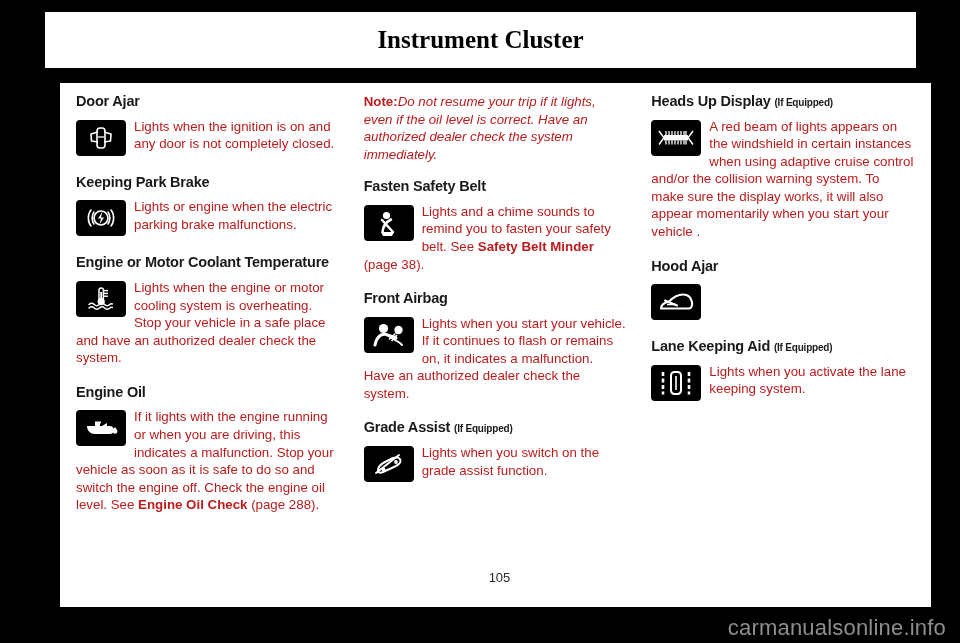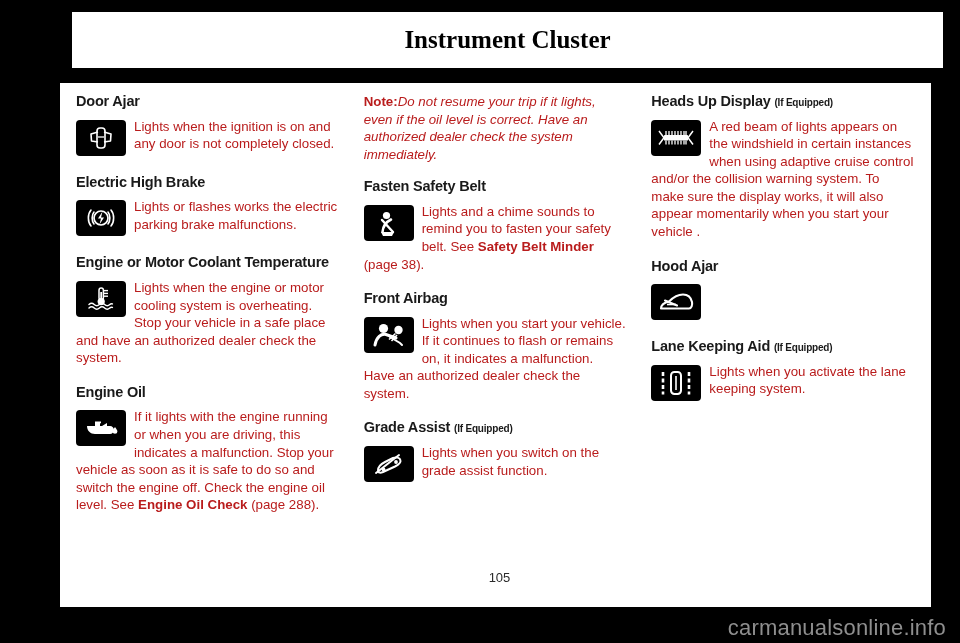--- a/index.html
+++ b/index.html
@@ -4,21 +4,21 @@
 <style>
   html,body{margin:0;padding:0;}
   body{
     width:960px;height:643px;background:#000;
     font-family:"Liberation Sans", sans-serif;
     overflow:hidden;
   }
 
   
   .header-band{
-    position:absolute;left:72px;top:12px;width:871px;height:56px;
+    position:absolute;left:45px;top:12px;width:871px;height:56px;
     background:#fff;
   }
   .header-title{
     position:absolute;left:0;right:0;top:50%;transform:translateY(-50%);
     text-align:center;
     font-family:"Liberation Serif", serif;
     font-weight:bold;
     font-size:25px;
     color:#000;
     letter-spacing:0px;
@@ -116,32 +116,32 @@
               <rect x="16" y="4" width="8" height="20" rx="3" stroke="#fff" stroke-width="1.6"></rect>
               <path d="M17 8 L10 10 L10.5 17 L17 18" stroke="#fff" stroke-width="1.6" stroke-linejoin="round"></path>
               <path d="M23 8 L30 10 L29.5 17 L23 18" stroke="#fff" stroke-width="1.6" stroke-linejoin="round"></path>
               <path d="M17 13 H23" stroke="#fff" stroke-width="1.3"></path>
             </svg>
           </div>
           <p class="body-txt">Lights when the ignition is on and any door is not completely closed.</p>
           <div class="clr"></div>
         </div>
         <div class="block">
-          <h2 class="sec">Electric High Brake</h2>
+          <h2 class="sec">Keeping Park Brake</h2>
           <div class="icon-wrap">
             <svg width="40" height="28" viewBox="0 0 40 28" fill="none" xmlns="http://www.w3.org/2000/svg">
               <circle cx="20" cy="14" r="7" stroke="#fff" stroke-width="1.7"></circle>
               <path d="M21.5 7.5 L17 14.5 H20 L18.5 20.5 L23 13.5 H20 Z" fill="#fff"></path>
               <path d="M10 6 C6.5 10, 6.5 18, 10 22" stroke="#fff" stroke-width="1.6" stroke-linecap="round"></path>
               <path d="M13 8 C10.5 11, 10.5 17, 13 20" stroke="#fff" stroke-width="1.6" stroke-linecap="round"></path>
               <path d="M30 6 C33.5 10, 33.5 18, 30 22" stroke="#fff" stroke-width="1.6" stroke-linecap="round"></path>
               <path d="M27 8 C29.5 11, 29.5 17, 27 20" stroke="#fff" stroke-width="1.6" stroke-linecap="round"></path>
             </svg>
           </div>
-          <p class="body-txt">Lights or flashes works the electric parking brake malfunctions.</p>
+          <p class="body-txt">Lights or engine when the electric parking brake malfunctions.</p>
           <div class="clr"></div>
         </div>
         <div class="block">
           <h2 class="sec">Engine or Motor Coolant Temperature</h2>
           <div class="icon-wrap">
             <svg width="40" height="28" viewBox="0 0 40 28" fill="none" xmlns="http://www.w3.org/2000/svg">
               <rect x="18" y="3" width="4.4" height="12" rx="2.2" stroke="#fff" stroke-width="1.5"></rect>
               <circle cx="20.2" cy="16.6" r="3.6" fill="#fff"></circle>
               <rect x="19.3" y="7" width="1.8" height="9" fill="#fff"></rect>
               <path d="M23 5.6 H27" stroke="#fff" stroke-width="1.4"></path>

